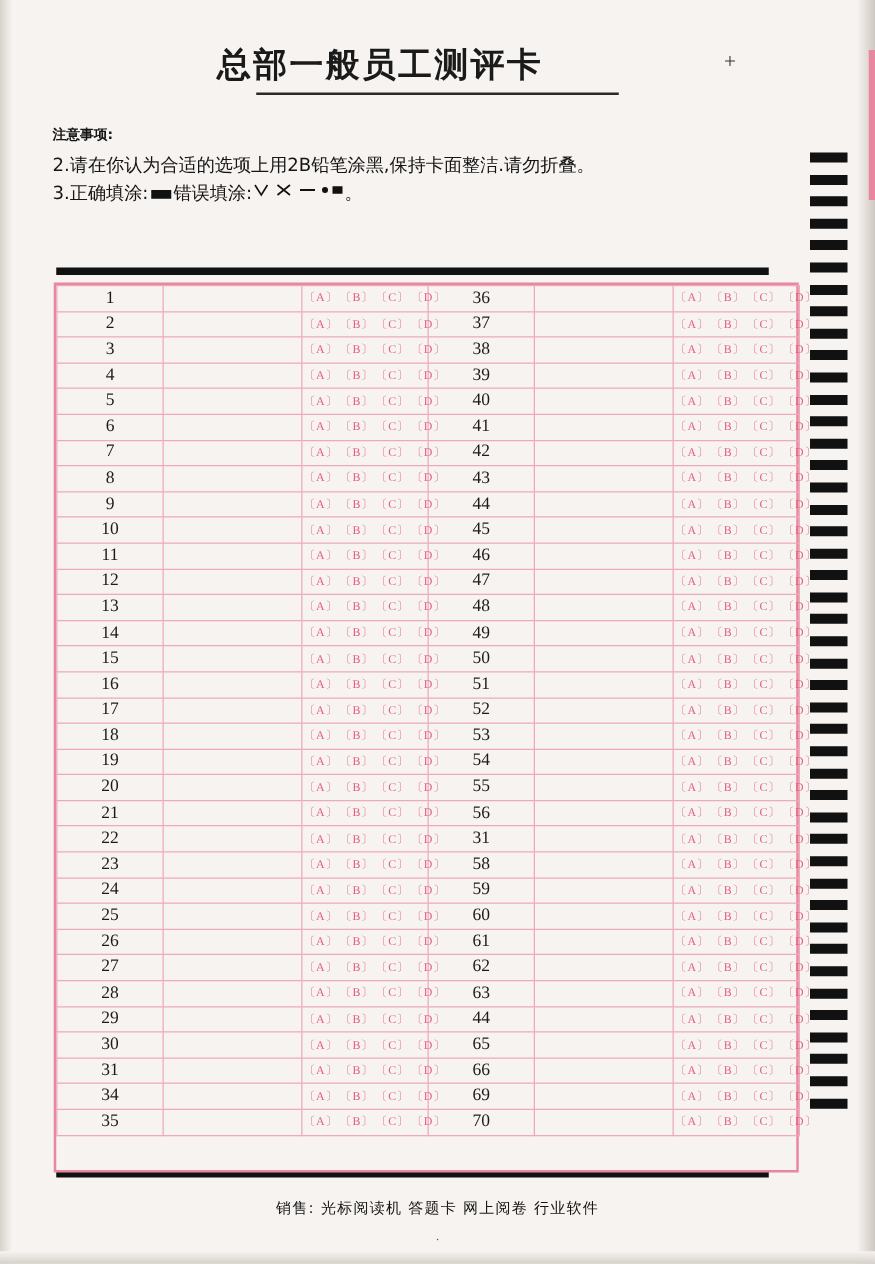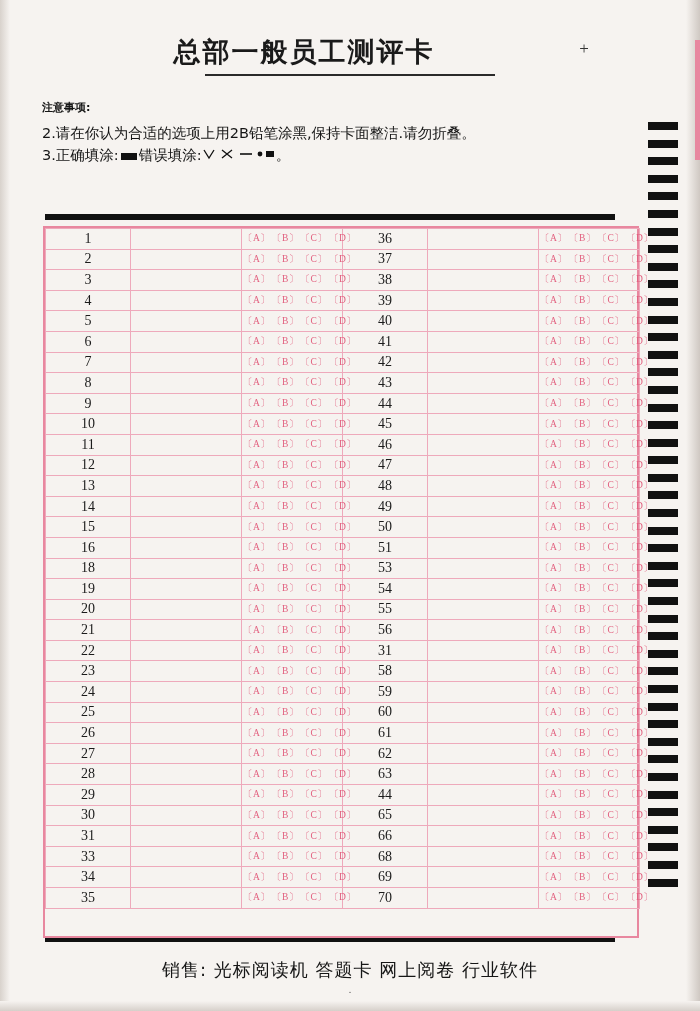--- a/index.html
+++ b/index.html
@@ -194,21 +194,21 @@
     pointer-events: none;
   }
 
   
   .footer {
     position: absolute;
     left: 0;
     top: 958px;
     width: 700px;
     text-align: center;
-    font-size: 18px;
+    font-size: 12px;
     color: #161616;
     font-family: "DejaVu Sans", sans-serif;
     letter-spacing: 1px;
   }
   .footer-dot {
     position: absolute;
     left: 0;
     top: 984px;
     width: 700px;
     text-align: center;
@@ -425,20 +425,28 @@
           </tr>
           <tr>
             <td class="num">16</td>
             <td class="blank"></td>
             <td class="opts"><span class="op">〔A〕</span><span class="op">〔B〕</span><span class="op">〔C〕</span><span class="op">〔D〕</span></td>
             <td class="num">51</td>
             <td class="blank"></td>
             <td class="opts"><span class="op">〔A〕</span><span class="op">〔B〕</span><span class="op">〔C〕</span><span class="op">〔D〕</span></td>
           </tr>
           <tr>
+            <td class="num">17</td>
+            <td class="blank"></td>
+            <td class="opts"><span class="op">〔A〕</span><span class="op">〔B〕</span><span class="op">〔C〕</span><span class="op">〔D〕</span></td>
+            <td class="num">52</td>
+            <td class="blank"></td>
+            <td class="opts"><span class="op">〔A〕</span><span class="op">〔B〕</span><span class="op">〔C〕</span><span class="op">〔D〕</span></td>
+          </tr>
+          <tr>
             <td class="num">18</td>
             <td class="blank"></td>
             <td class="opts"><span class="op">〔A〕</span><span class="op">〔B〕</span><span class="op">〔C〕</span><span class="op">〔D〕</span></td>
             <td class="num">53</td>
             <td class="blank"></td>
             <td class="opts"><span class="op">〔A〕</span><span class="op">〔B〕</span><span class="op">〔C〕</span><span class="op">〔D〕</span></td>
           </tr>
           <tr>
             <td class="num">19</td>
             <td class="blank"></td>
@@ -533,28 +541,20 @@
             <td class="opts"><span class="op">〔A〕</span><span class="op">〔B〕</span><span class="op">〔C〕</span><span class="op">〔D〕</span></td>
             <td class="num">65</td>
             <td class="blank"></td>
             <td class="opts"><span class="op">〔A〕</span><span class="op">〔B〕</span><span class="op">〔C〕</span><span class="op">〔D〕</span></td>
           </tr>
           <tr>
             <td class="num">31</td>
             <td class="blank"></td>
             <td class="opts"><span class="op">〔A〕</span><span class="op">〔B〕</span><span class="op">〔C〕</span><span class="op">〔D〕</span></td>
             <td class="num">66</td>
-            <td class="blank"></td>
-            <td class="opts"><span class="op">〔A〕</span><span class="op">〔B〕</span><span class="op">〔C〕</span><span class="op">〔D〕</span></td>
-          </tr>
-          <tr>
-            <td class="num">33</td>
-            <td class="blank"></td>
-            <td class="opts"><span class="op">〔A〕</span><span class="op">〔B〕</span><span class="op">〔C〕</span><span class="op">〔D〕</span></td>
-            <td class="num">68</td>
             <td class="blank"></td>
             <td class="opts"><span class="op">〔A〕</span><span class="op">〔B〕</span><span class="op">〔C〕</span><span class="op">〔D〕</span></td>
           </tr>
           <tr>
             <td class="num">34</td>
             <td class="blank"></td>
             <td class="opts"><span class="op">〔A〕</span><span class="op">〔B〕</span><span class="op">〔C〕</span><span class="op">〔D〕</span></td>
             <td class="num">69</td>
             <td class="blank"></td>
             <td class="opts"><span class="op">〔A〕</span><span class="op">〔B〕</span><span class="op">〔C〕</span><span class="op">〔D〕</span></td>

